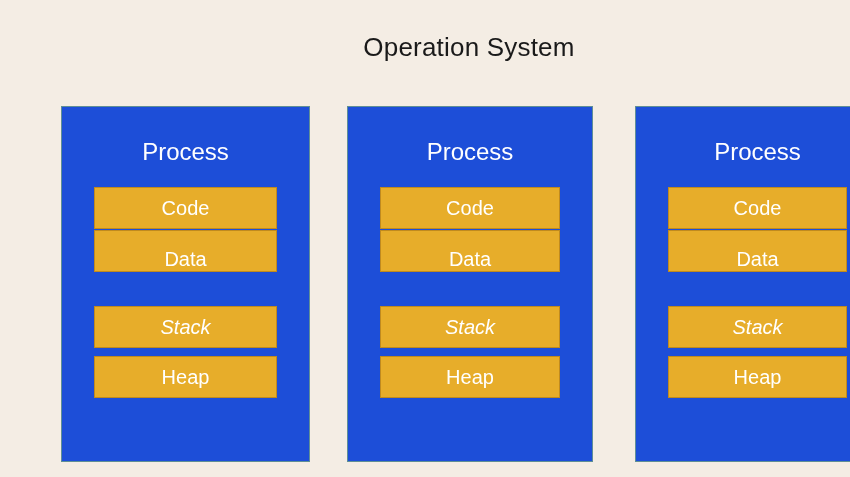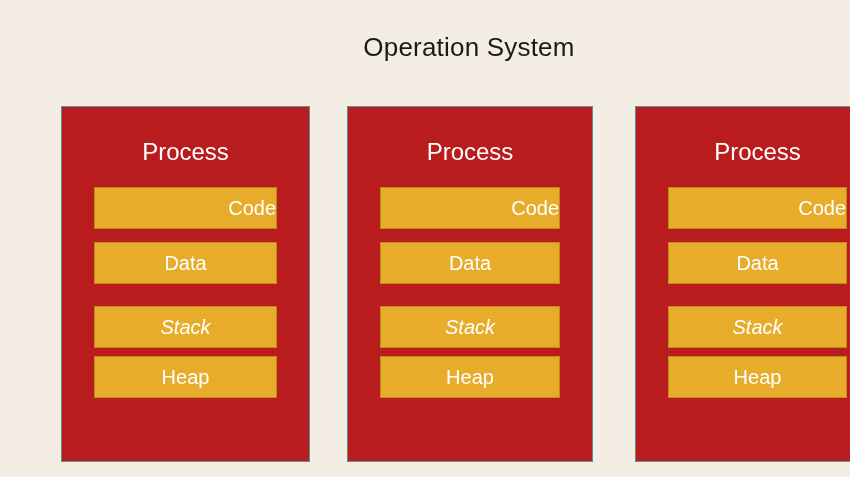--- a/index.html
+++ b/index.html
@@ -34,21 +34,21 @@
     color: #1a1a1a;
     font-weight: 400;
     letter-spacing: 0.2px;
     white-space: nowrap;
   }
 
   .process-box {
     position: absolute;
     top: 106px;
     height: 356px;
-    background: #b91c1c;
+    background: #1d4ed8;
     border: 1px solid #5f8f96;
     box-sizing: border-box;
   }
 
   #process-box-0 { left: 17px;  width: 249px; }
   #process-box-1 { left: 303px; width: 246px; }
   #process-box-2 { left: 591px; width: 245px; }
 
   .process-heading {
     position: absolute;
@@ -77,22 +77,22 @@
     right: 32px;
     height: 42px;
     background: #e7ad2a;
     border: 1px solid #c08a1e;
     box-sizing: border-box;
     display: flex;
     align-items: center;
     justify-content: center;
   }
 
-  .segment-0 { top: 0px; justify-content: flex-end; }
-  .segment-1 { top: 55px; }
+  .segment-0 { top: 0px; }
+  .segment-1 { top: 43px; align-items: flex-end; }
   .segment-2 { top: 119px; font-style: italic; }
   .segment-3 { top: 169px; }
 
   .segment-label {
     font-size: 20px;
     line-height: 24px;
     color: #ffffff;
     font-weight: 400;
     text-align: center;
     white-space: nowrap;

